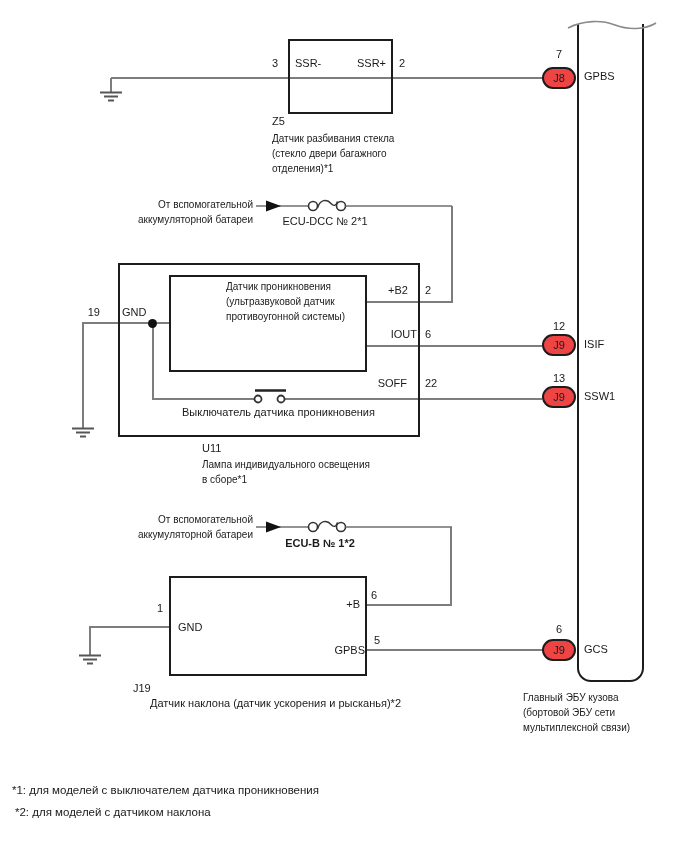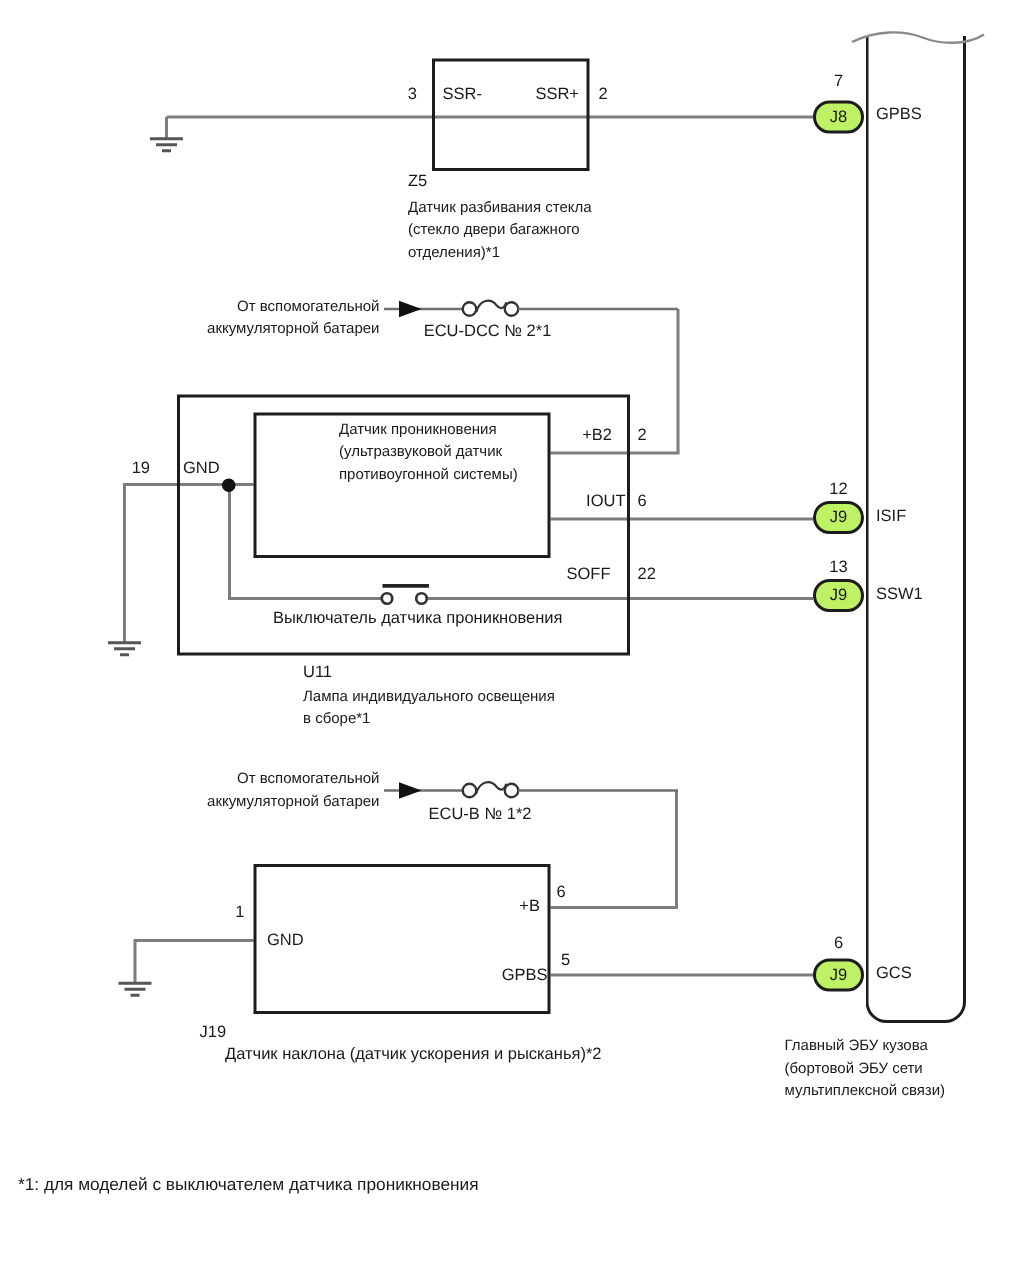--- a/index.html
+++ b/index.html
@@ -6,21 +6,21 @@
   #canvas{position:relative;width:688px;height:852px;background:#ffffff;overflow:hidden;
           font-family:"Liberation Sans",sans-serif;color:#1a1a1a;}
   .t{position:absolute;font-size:11px;line-height:13px;white-space:nowrap;color:#1a1a1a;}
   .tb{position:absolute;font-size:10px;line-height:15px;color:#1a1a1a;}
   .tb span{display:block;white-space:nowrap;}
   .right{text-align:right;}
   .center{text-align:center;}
   .wire{position:absolute;background:#7d7d7d;}
   .box{position:absolute;border:2px solid #1c1c1c;background:transparent;box-sizing:border-box;}
   .conn{position:absolute;box-sizing:border-box;width:34px;height:22px;border:2px solid #1c1c1c;
-        border-radius:11px;background:#bef264;display:flex;align-items:center;justify-content:center;
+        border-radius:11px;background:#ef4444;display:flex;align-items:center;justify-content:center;
         font-size:11px;z-index:3;}
   .bus{position:absolute;left:577px;top:24px;width:67px;height:658px;box-sizing:border-box;
        border:2px solid #1c1c1c;border-top:none;border-radius:0 0 14px 14px;background:transparent;}
   svg{position:absolute;overflow:visible;}
   .dot{position:absolute;width:9px;height:9px;border-radius:50%;background:#111;}
   .fn{position:absolute;font-size:11.5px;line-height:14px;white-space:nowrap;color:#1a1a1a;}
 </style>
 </head>
 <body>
 
@@ -120,21 +120,21 @@
     <span>аккумуляторной батареи</span>
   </div>
   <svg style="left:248px;top:516px;" width="210" height="24">
     <line x1="8" y1="11" x2="60.5" y2="11" stroke="#6f6f6f" stroke-width="1.6"></line>
     <polygon points="18,5.5 33,11 18,16.5" fill="#111"></polygon>
     <circle cx="65" cy="11" r="4.5" fill="#fff" stroke="#333" stroke-width="1.6"></circle>
     <path d="M69.5,13 C72,4.5 79,3.5 83,8.5 C85.5,11.5 88,11 89.5,6.5" fill="none" stroke="#333" stroke-width="1.4"></path>
     <circle cx="93" cy="11" r="4.5" fill="#fff" stroke="#333" stroke-width="1.6"></circle>
     <line x1="97.5" y1="11" x2="204" y2="11" stroke="#6f6f6f" stroke-width="1.6"></line>
   </svg>
-  <div class="t center" style="left:260px;top:537px;width:120px;">ECU-B № 1*2</div>
+  <div class="t center" style="left:260px;top:537px;width:120px;font-weight:bold;">ECU-B № 1*2</div>
 
   <div class="box" style="left:169px;top:576px;width:198px;height:100px;"></div>
   <div class="t right" style="left:143px;top:602px;width:20px;">1</div>
   <div class="t" style="left:178px;top:621px;">GND</div>
   <div class="t right" style="left:320px;top:598px;width:40px;">+B</div>
   <div class="t" style="left:371px;top:589px;">6</div>
   <div class="t right" style="left:325px;top:644px;width:40px;">GPBS</div>
   <div class="t" style="left:374px;top:634px;">5</div>
   <div class="t" style="left:133px;top:682px;">J19</div>
   <div class="t" style="left:133px;top:697px;margin-left:17px;">Датчик наклона (датчик ускорения и рысканья)*2</div>
@@ -168,14 +168,15 @@
     </div>
   <div class="t" style="left:584px;top:643px;">GCS</div>
 
   <div class="tb" style="left:523px;top:690px;">
     <span>Главный ЭБУ кузова</span>
     <span>(бортовой ЭБУ сети</span>
     <span>мультиплексной связи)</span>
   </div>
 
   <div class="fn" style="left:12px;top:770px;margin-top:13px;">*1: для моделей с выключателем датчика проникновения</div>
+  <div class="fn" style="left:15px;top:805px;">*2: для моделей с датчиком наклона</div>
 
 </div>
 
 </body></html>

